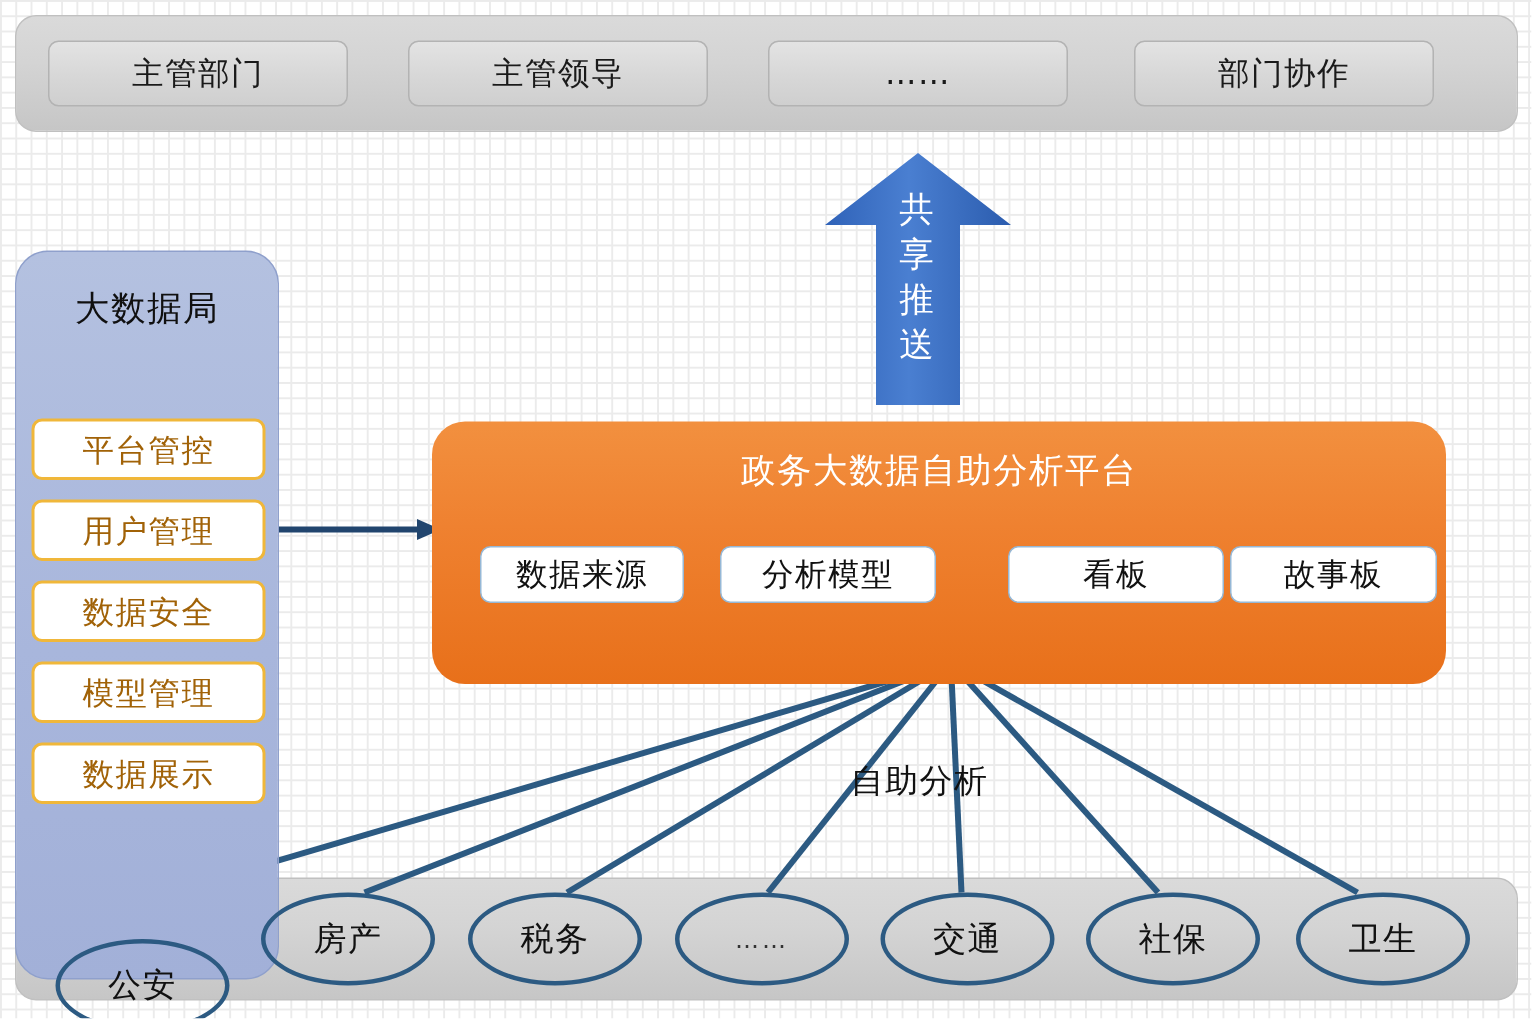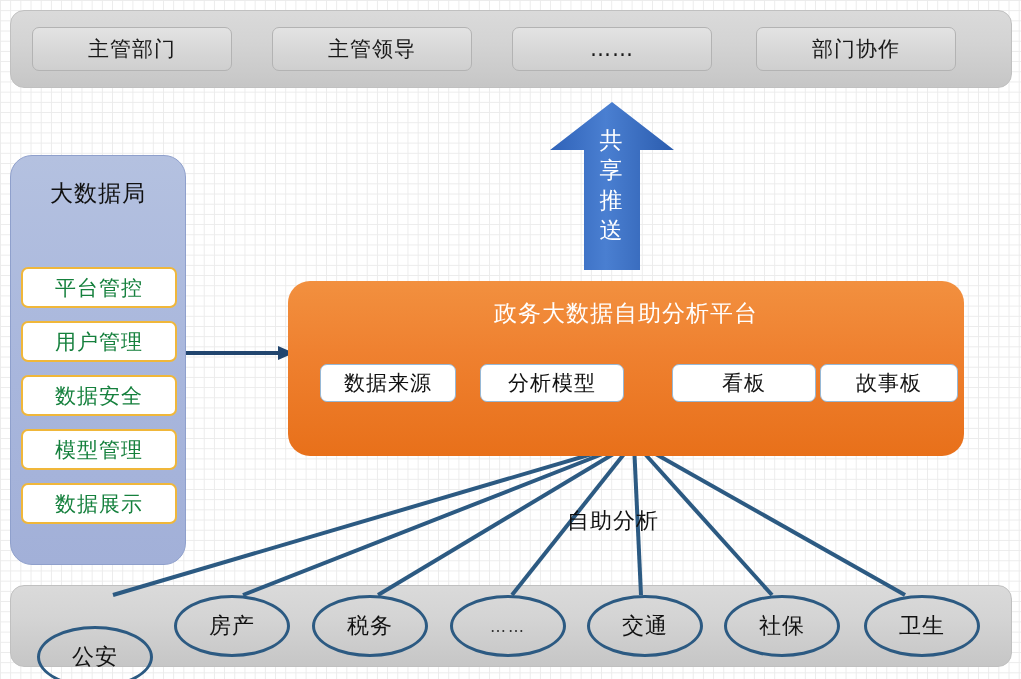--- a/index.html
+++ b/index.html
@@ -52,22 +52,22 @@
     align-items: center;
     justify-content: center;
     font-size: 21px;
     color: #1a1a1a;
     letter-spacing: 1px;
   }
 
   
   #sidebar {
     position: absolute;
-    left: 10px; top: 155px;
-    width: 176px; height: 410px;
+    left: 10px; top: 167px;
+    width: 176px; height: 486px;
     box-sizing: border-box;
     border-radius: 22px;
     background: linear-gradient(to bottom, #b4c1e0 0%, #a8b6dc 55%, #a2b0d8 100%);
     border: 1px solid #8fa0cc;
   }
   #sidebar-title {
     position: absolute;
     left: 0; top: 22px;
     width: 100%;
     text-align: center;
@@ -81,21 +81,21 @@
     width: 156px;
     height: 41px;
     box-sizing: border-box;
     border-radius: 7px;
     border: 2px solid #f0b73a;
     background: #ffffff;
     display: flex;
     align-items: center;
     justify-content: center;
     font-size: 21px;
-    color: #15803d;
+    color: #a16207;
     letter-spacing: 1px;
   }
 
   
   #platform {
     position: absolute;
     left: 288px; top: 265px;
     width: 676px; height: 175px;
     box-sizing: border-box;
     border-radius: 22px;

